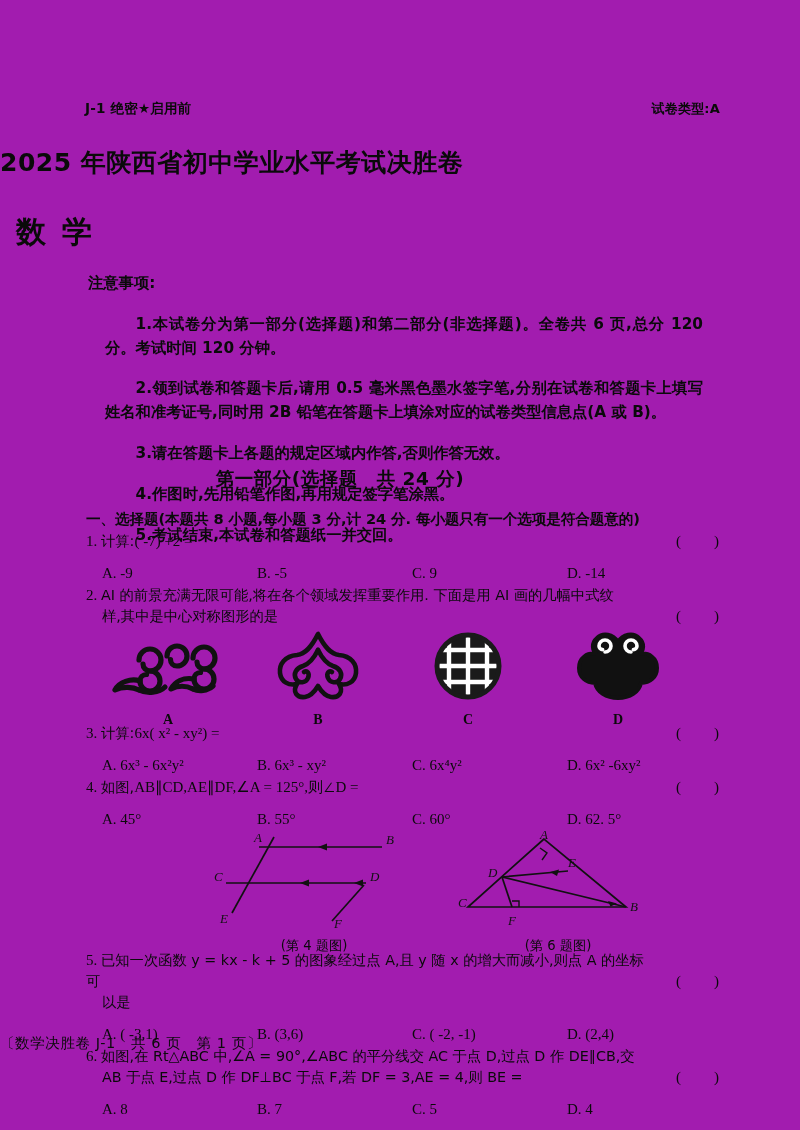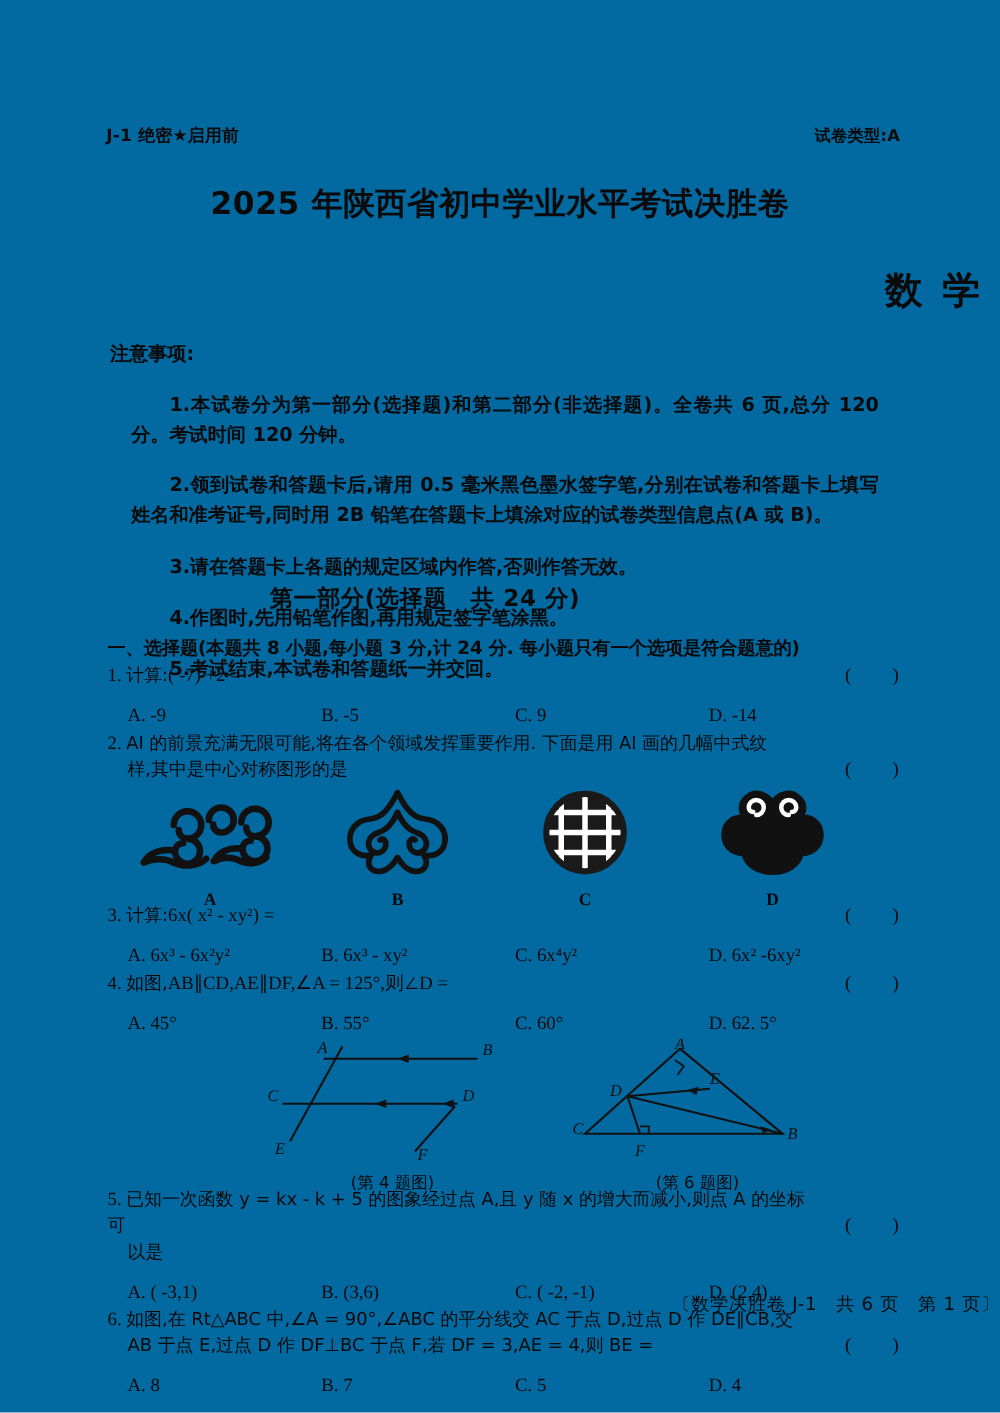--- a/index.html
+++ b/index.html
@@ -13,21 +13,21 @@
     position: relative;
     font-family: "Liberation Serif", "DejaVu Serif", serif;
     color: #0a0a0a;
     overflow: hidden;
   }
   .page {
     position: absolute;
     left: 0; top: 0;
     width: 800px;
     height: 1130px;
-    background: #0369a1;
+    background: #a21caf;
   }
 
   
   .hdr {
     position: absolute;
     left: 85px; top: 100px;
     width: 635px;
     display: flex;
     justify-content: space-between;
     align-items: baseline;
@@ -37,31 +37,30 @@
     letter-spacing: 0.2px;
   }
   .hdr .left { white-space: nowrap; }
   .hdr .right { white-space: nowrap; font-size: 13px; }
 
   
   .main-title {
     position: absolute;
     left: 0; top: 146px;
     width: 800px;
-    text-align: center;
     font-family: "DejaVu Sans", sans-serif;
     font-weight: bold;
     font-size: 25px;
     letter-spacing: 0.5px;
   }
   .subject-title {
     position: absolute;
     left: 0; top: 212px;
     width: 800px;
-    text-align: right;
+    text-align: left;
     font-family: "Liberation Serif", serif;
     font-weight: bold;
     font-size: 30px;
     letter-spacing: 16px;
     text-indent: 16px;
   }
 
   
   .notice {
     position: absolute;
@@ -178,21 +177,21 @@
     font-family: "DejaVu Sans", sans-serif;
     font-size: 13.2px;
     margin-top: 0px;
   }
 
   
   .footer {
     position: absolute;
     left: 0; top: 1034px;
     width: 800px;
-    text-align: right;
+    text-align: left;
     font-family: "DejaVu Sans", sans-serif;
     font-size: 14.5px;
     letter-spacing: 0.6px;
   }
 </style>
 </head>
 <body>
 
 <div class="page">
 

